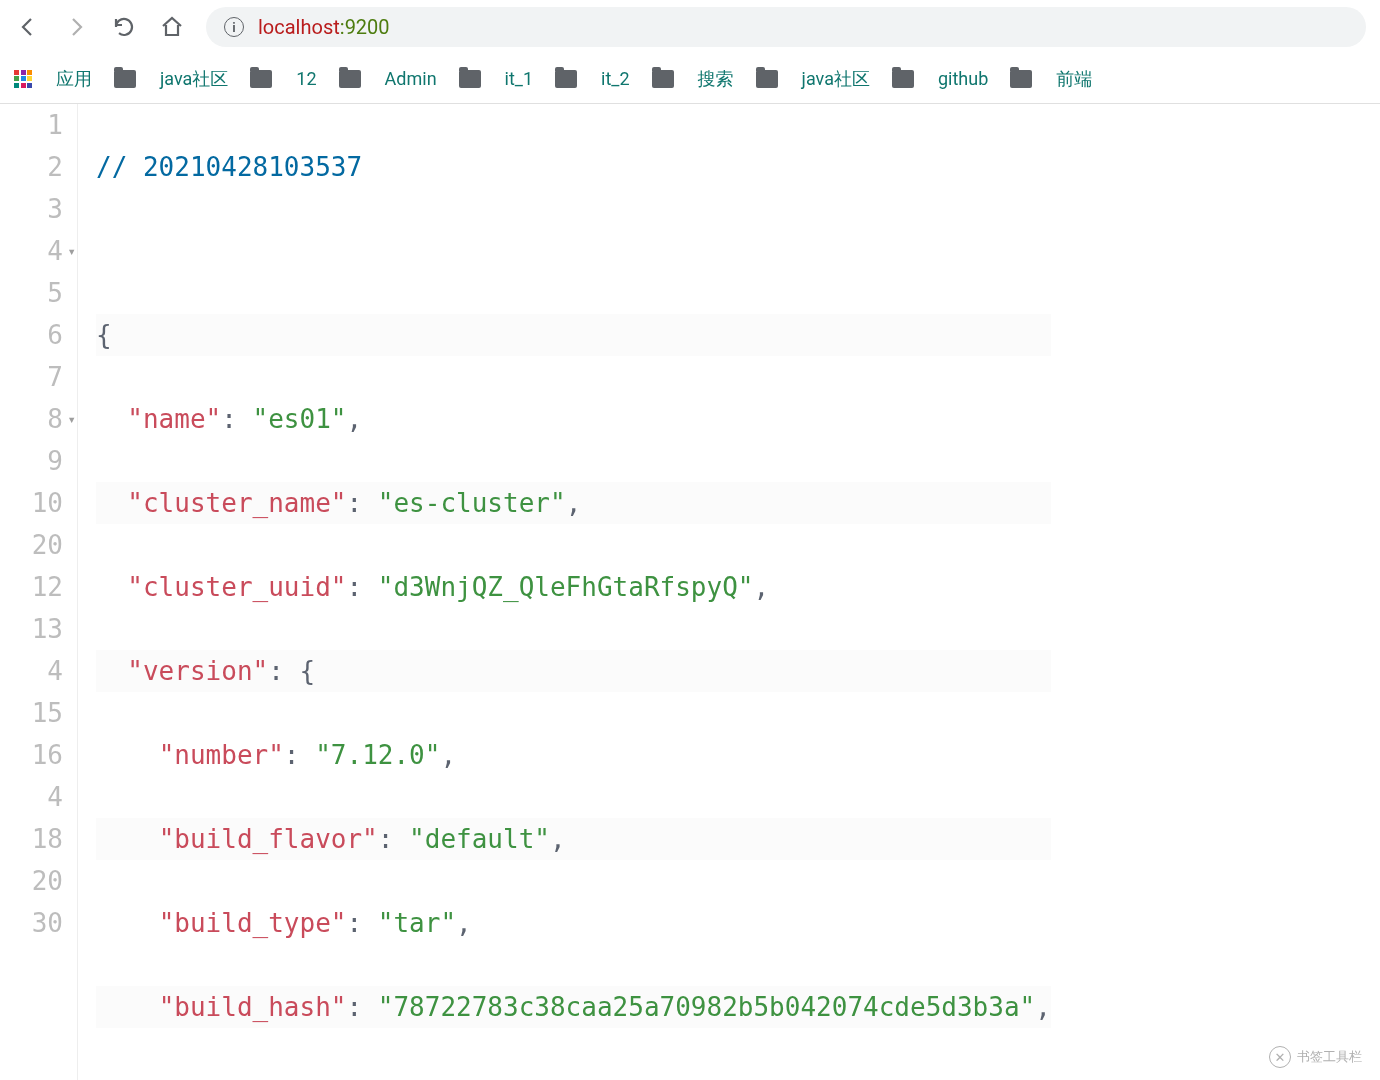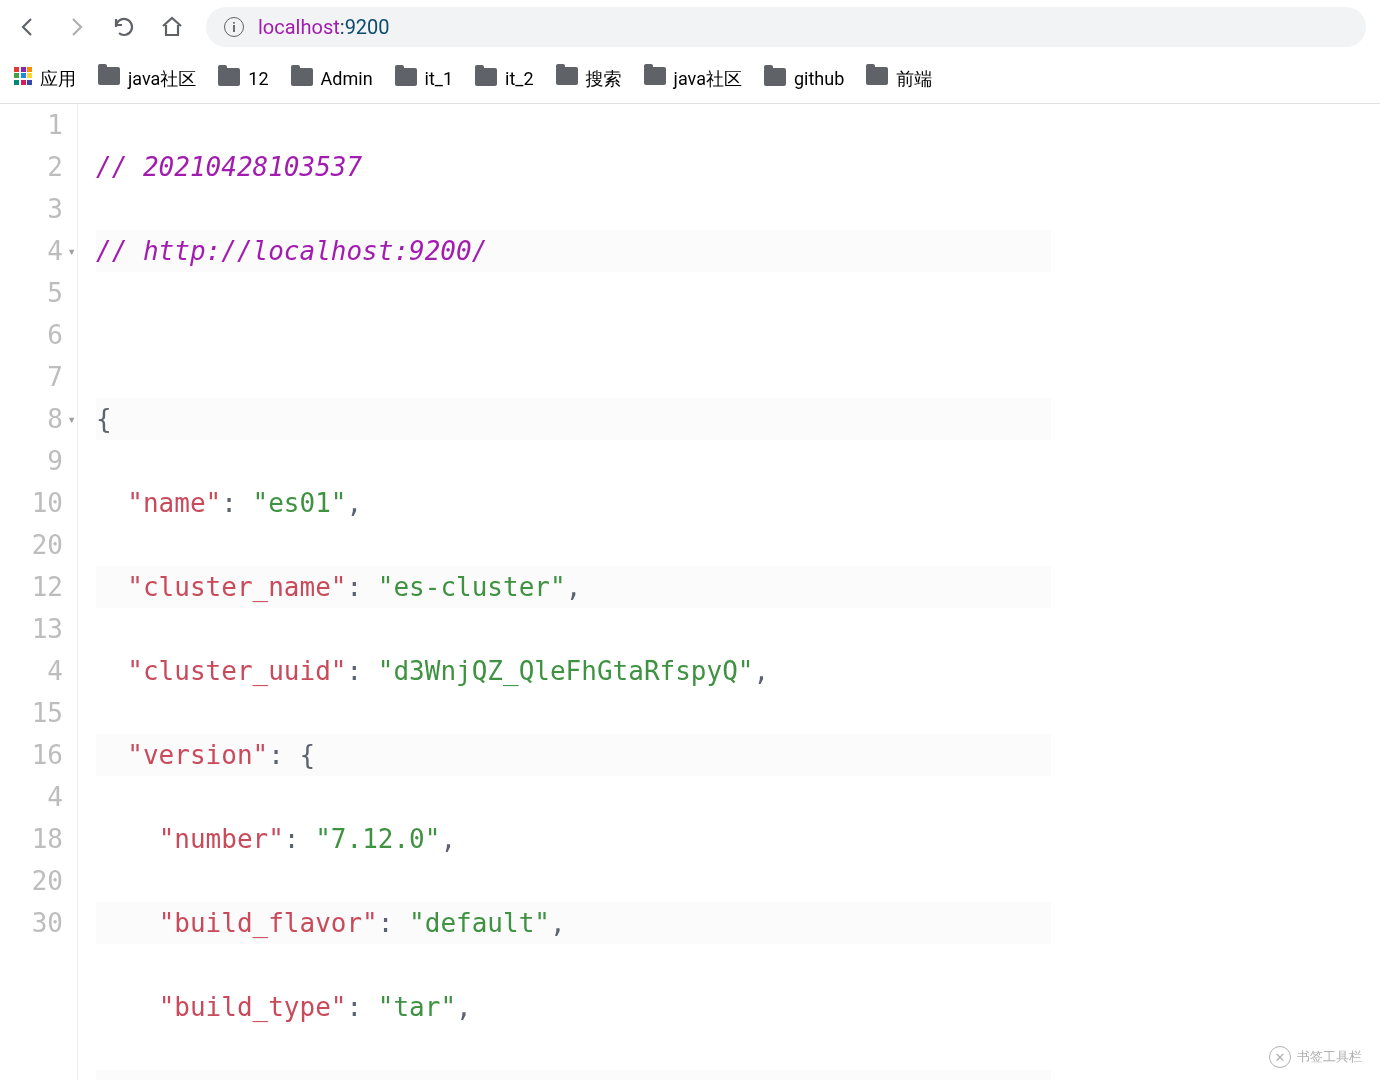--- a/index.html
+++ b/index.html
@@ -38,39 +38,39 @@
     align-items: center;
     padding: 0 18px;
     gap: 14px;
   }
   .info-icon {
     width: 20px; height: 20px; border: 1.5px solid #5f6368;
     border-radius: 50%;
     display: flex; align-items: center; justify-content: center;
     font-size: 13px; font-weight: bold; color: #5f6368;
   }
-  .url-text { color: #a21caf; font-size: 20px; }
-  .url-port { color: #0c4a6e; }
+  .url-text { color: #b91c1c; font-size: 20px; }
+  .url-port { color: #4d7c0f; }
   .bookmarks-bar {
     display: flex;
     align-items: center;
     padding: 6px 14px;
     gap: 22px;
     height: 50px;
     border-bottom: 1px solid #e0e0e0;
   }
   .apps-icon {
     width: 18px; height: 18px;
     display: grid; grid-template-columns: repeat(3,1fr); grid-template-rows: repeat(3,1fr);
     gap: 1.5px;
   }
   .apps-icon span { width: 100%; height: 100%; }
   .bm-item {
-    display: flex; gap: 8px;
-    color: #000000; font-size: 18px; cursor: pointer;
+    display: flex; align-items: center; gap: 24px;
+    color: #0f766e; font-size: 18px; cursor: pointer;
   }
   .folder-icon {
     width: 22px; height: 18px;
     background: #5f6368;
     border-radius: 2px;
     position: relative;
   }
   .folder-icon::before {
     content: '';
     position: absolute;
@@ -101,21 +101,21 @@
     right: -13px;
     color: #9e9e9e;
     font-size: 14px;
   }
   .code {
     padding-left: 18px;
     white-space: pre;
   }
   .code .row { height: 42px; }
   .row.alt { background: #fbfbfb; }
-  .cmnt { color: #a21caf; font-style: italic; }
+  .cmnt { color: #0369a1; }
   .pnc  { color: #5c6370; }
   .key  { color: #c94b5b; }
   .str  { color: #3e9241; }
   .watermark {
     position: fixed;
     right: 18px;
     bottom: 12px;
     color: #b0b0b0;
     font-size: 13px;
     display: flex;
@@ -233,21 +233,20 @@
     <div class="ln">4</div>
     <div class="ln">15</div>
     <div class="ln">16</div>
     <div class="ln">4</div>
     <div class="ln">18</div>
     <div class="ln">20</div>
     <div class="ln">30</div>
   </div>
   <div class="code">
 <div class="row"><span class="cmnt">// 20210428103537</span></div>
-<div class="row alt"><span class="cmnt">// http://localhost:9200/</span></div>
 <div class="row"></div>
 <div class="row alt"><span class="pnc">{</span></div>
 <div class="row">  <span class="key">"name"</span><span class="pnc">: </span><span class="str">"es01"</span><span class="pnc">,</span></div>
 <div class="row alt">  <span class="key">"cluster_name"</span><span class="pnc">: </span><span class="str">"es-cluster"</span><span class="pnc">,</span></div>
 <div class="row">  <span class="key">"cluster_uuid"</span><span class="pnc">: </span><span class="str">"d3WnjQZ_QleFhGtaRfspyQ"</span><span class="pnc">,</span></div>
 <div class="row alt">  <span class="key">"version"</span><span class="pnc">: {</span></div>
 <div class="row">    <span class="key">"number"</span><span class="pnc">: </span><span class="str">"7.12.0"</span><span class="pnc">,</span></div>
 <div class="row alt">    <span class="key">"build_flavor"</span><span class="pnc">: </span><span class="str">"default"</span><span class="pnc">,</span></div>
 <div class="row">    <span class="key">"build_type"</span><span class="pnc">: </span><span class="str">"tar"</span><span class="pnc">,</span></div>
 <div class="row alt">    <span class="key">"build_hash"</span><span class="pnc">: </span><span class="str">"78722783c38caa25a70982b5b042074cde5d3b3a"</span><span class="pnc">,</span></div>

